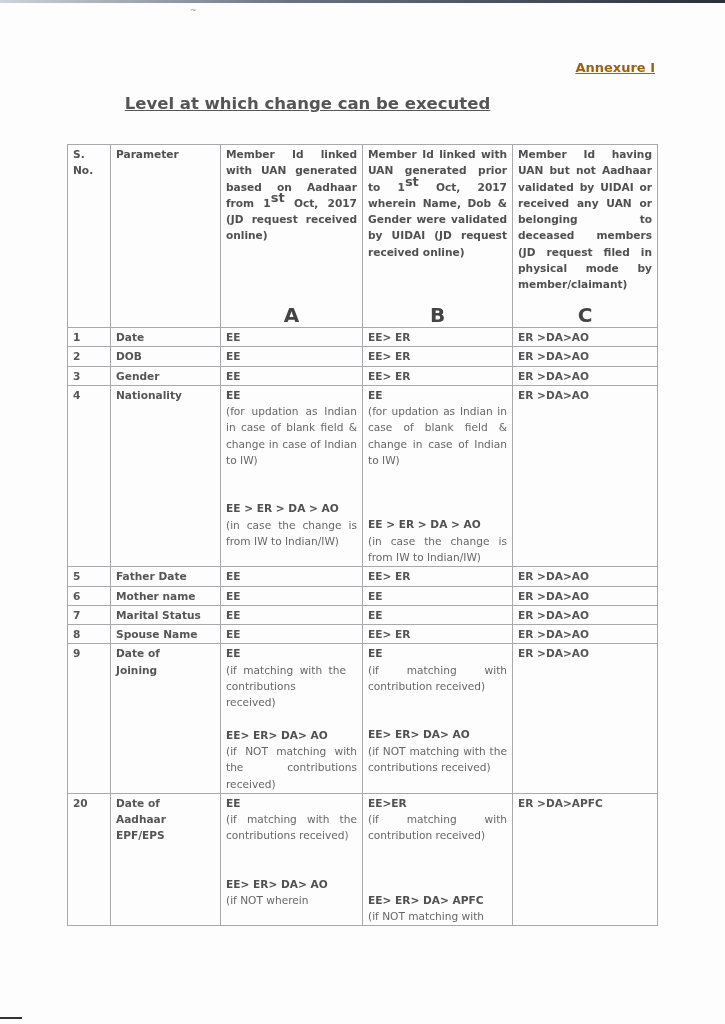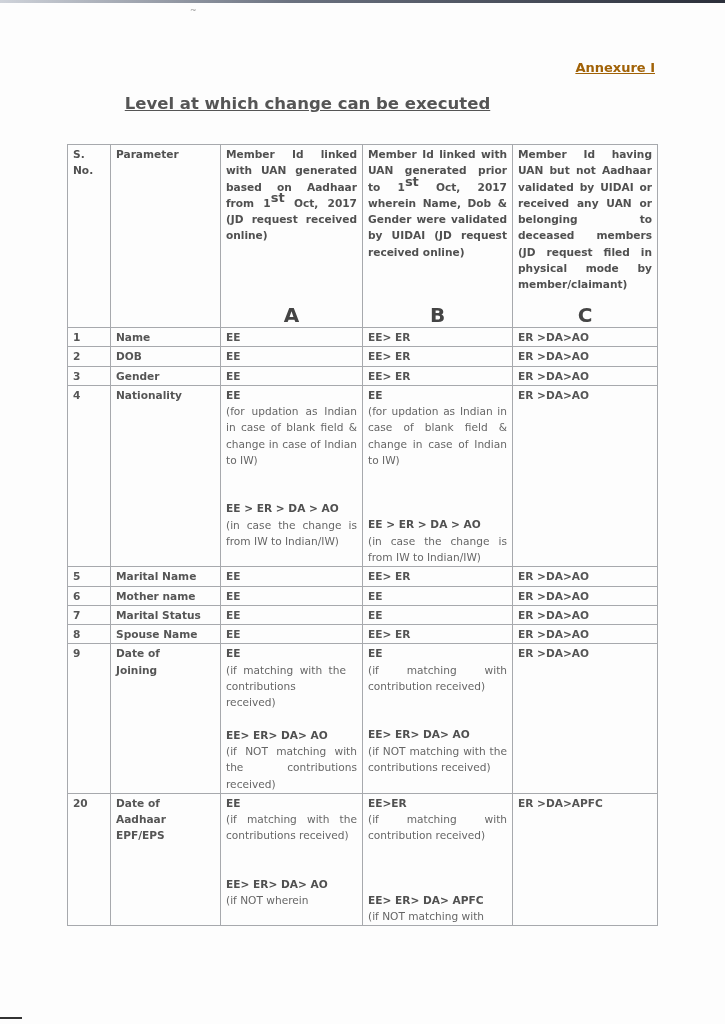--- a/index.html
+++ b/index.html
@@ -59,21 +59,21 @@
       <span class="col-letter">B</span>
     </th>
     <th class="hd">
       <span style="display:block;text-align:justify;height:154px">Member Id having UAN but not Aadhaar validated by UIDAI or received any UAN or belonging to deceased members (JD request filed in physical mode by member/claimant)</span>
       <span class="col-letter">C</span>
     </th>
   </tr>
 
   <tr>
     <td class="param">1</td>
-    <td class="param">Name</td>
+    <td class="param">Date</td>
     <td class="param">EE</td>
     <td class="param">EE&gt; ER</td>
     <td class="param">ER &gt;DA&gt;AO</td>
   </tr>
   <tr>
     <td class="param">2</td>
     <td class="param">DOB</td>
     <td class="param">EE</td>
     <td class="param">EE&gt; ER</td>
     <td class="param">ER &gt;DA&gt;AO</td>
@@ -101,21 +101,21 @@
       <span class="n">(for updation as Indian in case of blank field &amp; change in case of Indian to IW)</span>
       <div class="gap2" style="height:48px"></div>
       <span class="b">EE &gt; ER &gt; DA &gt; AO</span>
       <span class="n">(in case the change is from IW to Indian/IW)</span>
     </td>
     <td class="param">ER &gt;DA&gt;AO</td>
   </tr>
 
   <tr>
     <td class="param">5</td>
-    <td class="param">Marital Name</td>
+    <td class="param">Father Date</td>
     <td class="param">EE</td>
     <td class="param">EE&gt; ER</td>
     <td class="param">ER &gt;DA&gt;AO</td>
   </tr>
   <tr>
     <td class="param">6</td>
     <td class="param">Mother name</td>
     <td class="param">EE</td>
     <td class="param">EE</td>
     <td class="param">ER &gt;DA&gt;AO</td>

